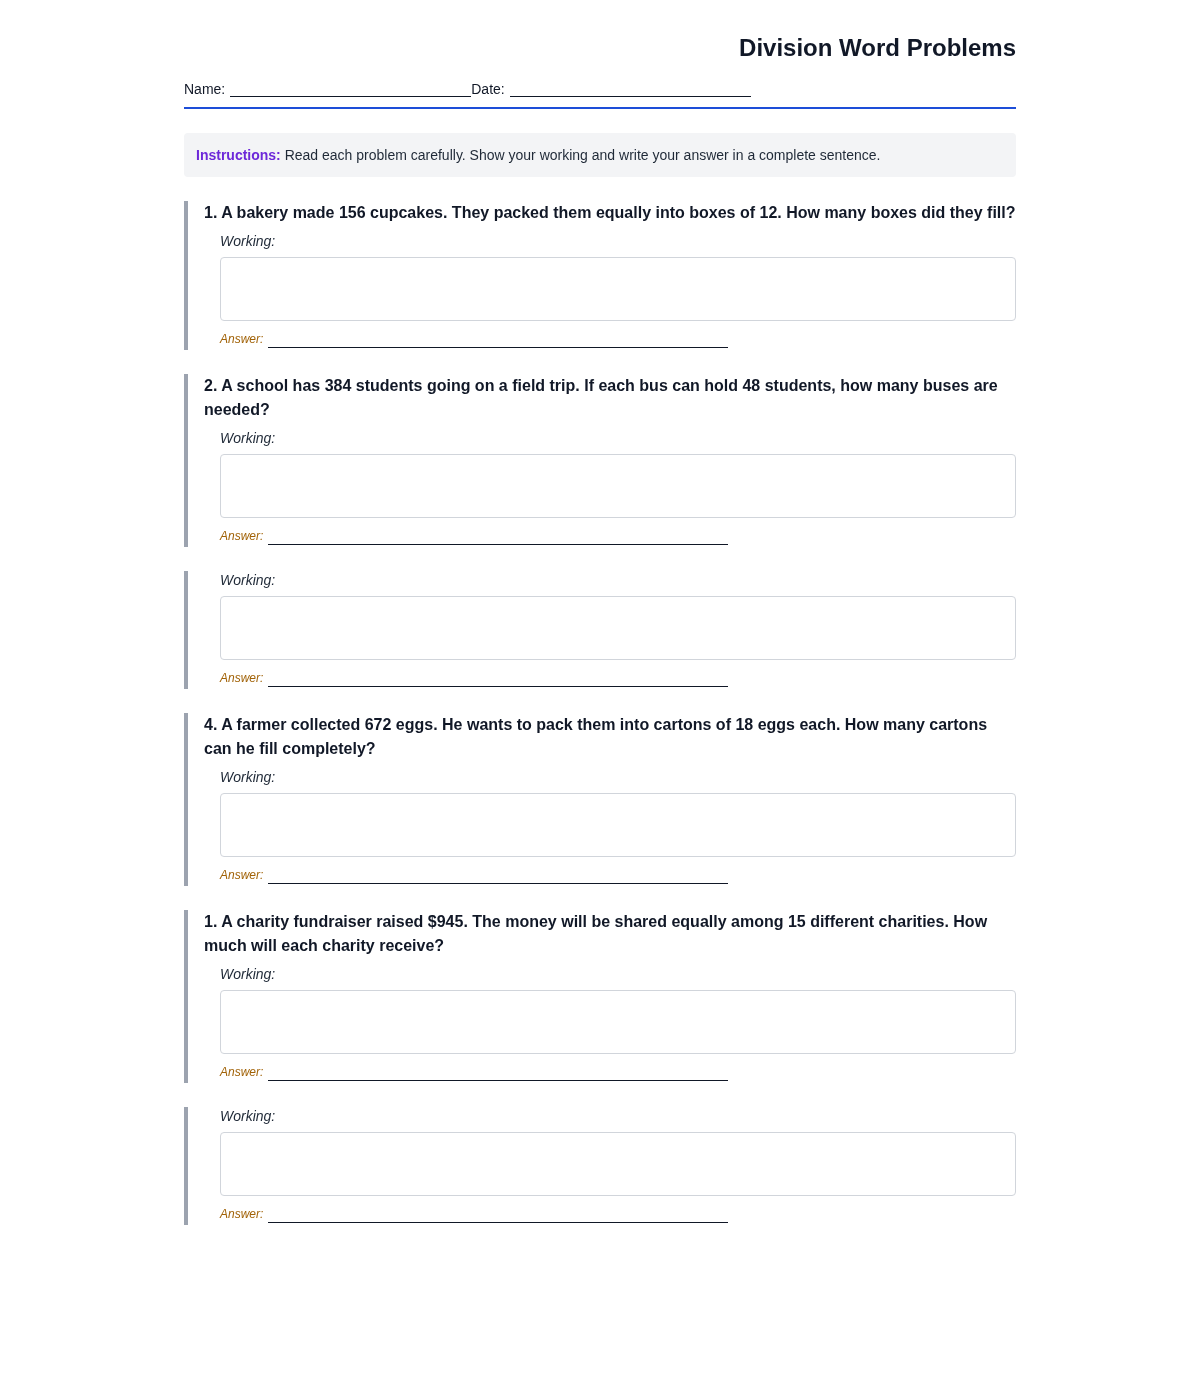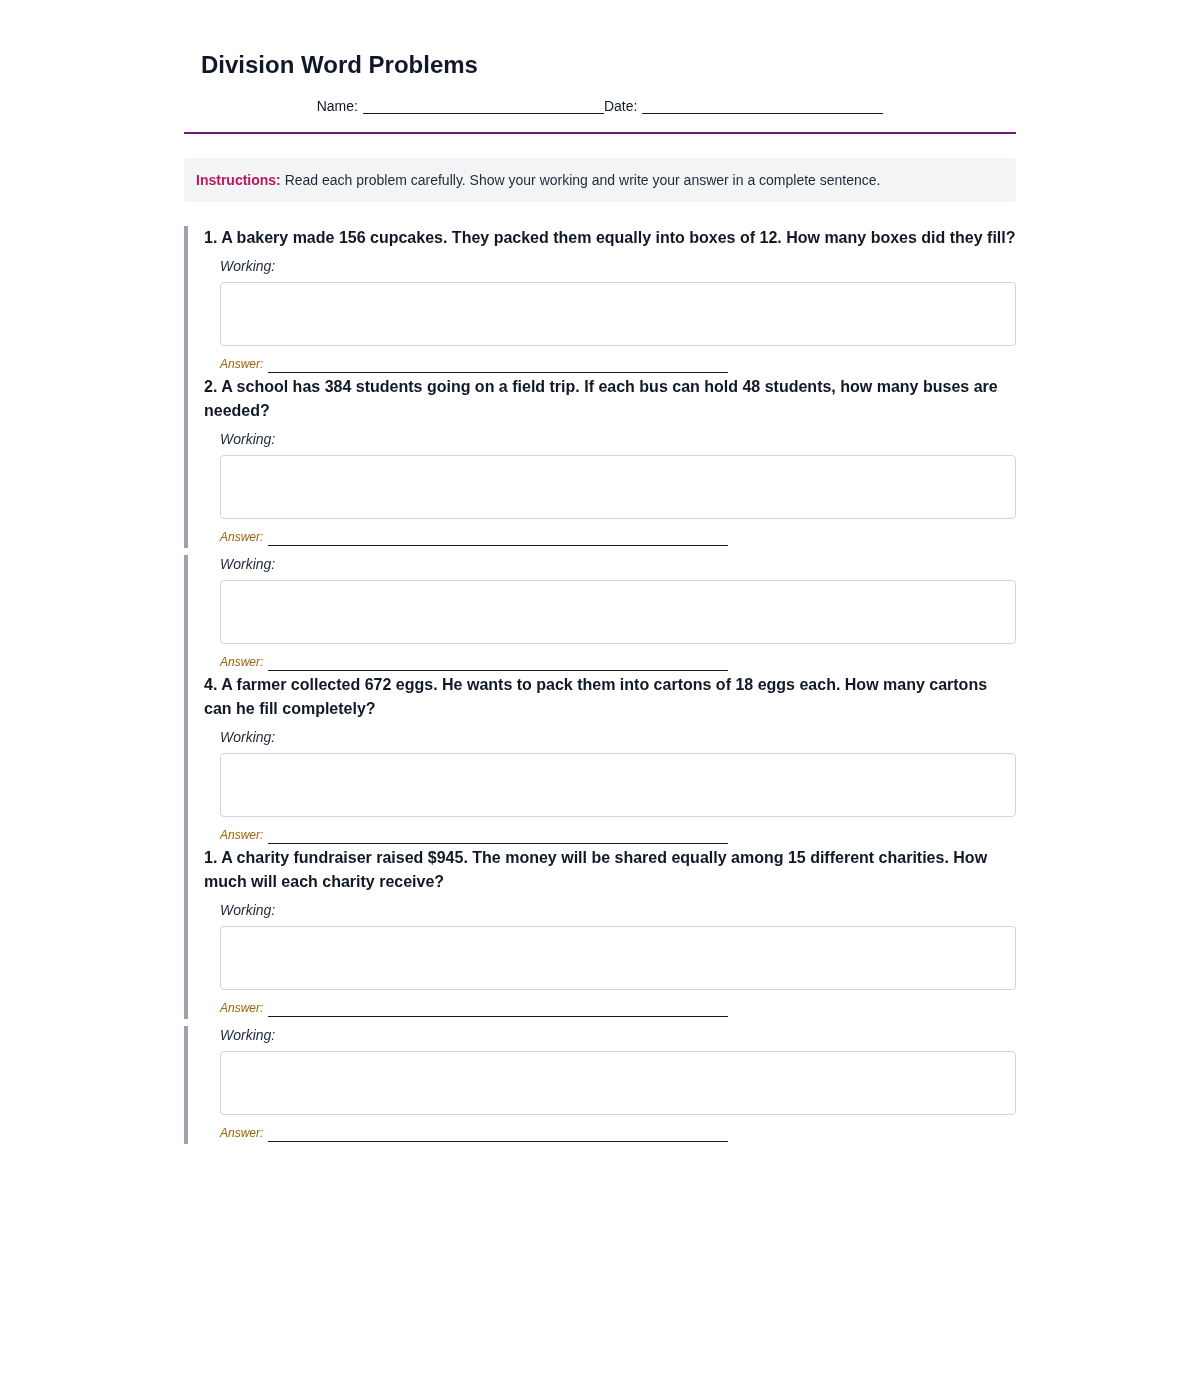--- a/index.html
+++ b/index.html
@@ -3,43 +3,43 @@
 <meta charset="utf-8">
 <style>
   html, body { margin: 0; padding: 0; background: #ffffff; }
   body {
     width: 1200px; min-height: 1400px;
     font-family: "Liberation Sans", sans-serif;
     color: #111827;
   }
   .page { width: 832px; margin: 0 auto; padding-top: 32px; }
   .title {
-    text-align: left; font-size: 24px; font-weight: bold;
-    margin: 17px; height: 32px; line-height: 32px; color: #111827;
+    text-align: right; font-size: 24px; font-weight: bold;
+    margin: 0; height: 32px; line-height: 32px; color: #111827;
   }
   .meta-row {
-    display: flex; justify-content: center; align-items: flex-end;
-    margin-top: 17px; padding-bottom: 18px;
-    border-bottom: 2px solid #701a75; font-size: 14px;
+    display: flex; justify-content: flex-start; align-items: flex-end;
+    margin-top: 17px; padding-bottom: 10px;
+    border-bottom: 2px solid #1d4ed8; font-size: 14px;
   }
   .meta-field { display: flex; align-items: flex-end; }
   .meta-line {
     display: inline-block; width: 241px; border-bottom: 1px solid #111827;
     margin-left: 5px; height: 14px;
   }
   .instructions {
     margin-top: 24px; background: #f3f4f6; border-radius: 4px;
     padding: 13px 12px; font-size: 14px; line-height: 18px; color: #1f2937;
   }
-  .instructions b { font-weight: bold; color: #be185d; }
+  .instructions b { font-weight: bold; color: #6d28d9; }
   .problem {
     border-left: 4px solid #9ca3af; padding-left: 16px;
-    padding-top: 0px; padding-bottom: 0;
+    margin-top: 24px; padding-top: 0px; padding-bottom: 0;
   }
-  .problems .problem:first-child { margin-top: 24px; }
+  .problems .problem:first-child { }
   .q-text {
     font-size: 16px; font-weight: bold; line-height: 24px;
     margin: 0; color: #111827;
   }
   .sub { padding-left: 16px; font-style: italic; }
   .working-label { font-size: 14px; margin-top: 7px; line-height: 18px; color: #1f2937; }
   .working-box {
     margin-top: 7px; height: 62px; border: 1px solid #d1d5db;
     border-radius: 4px; background: #ffffff;
   }

